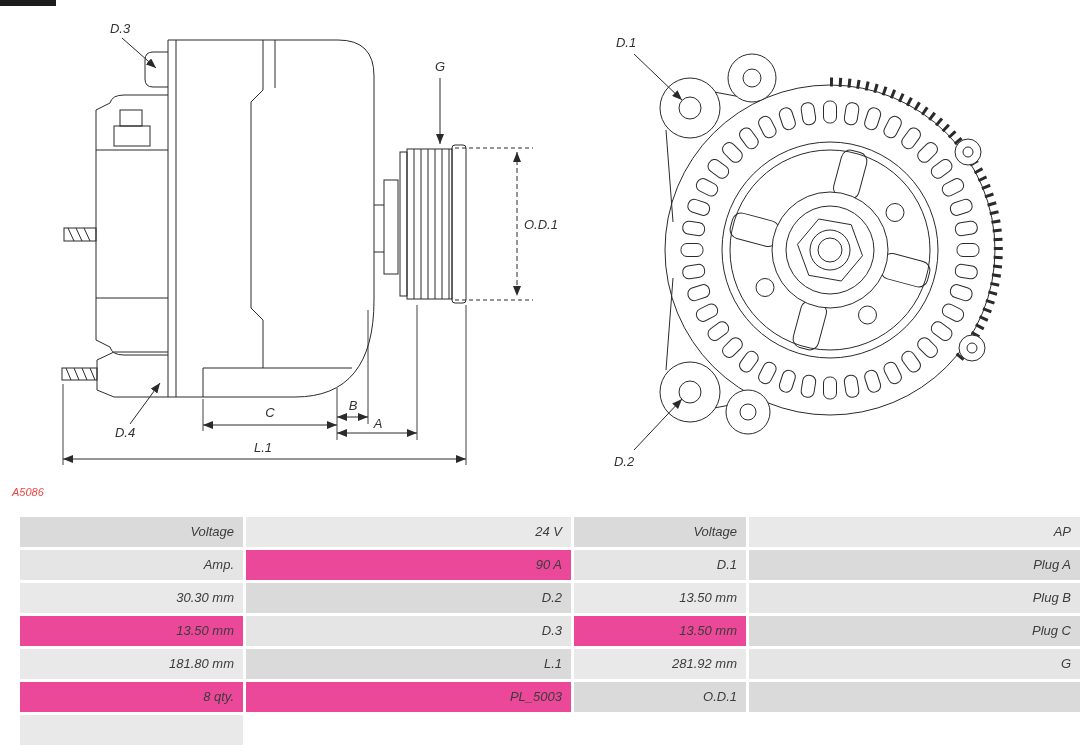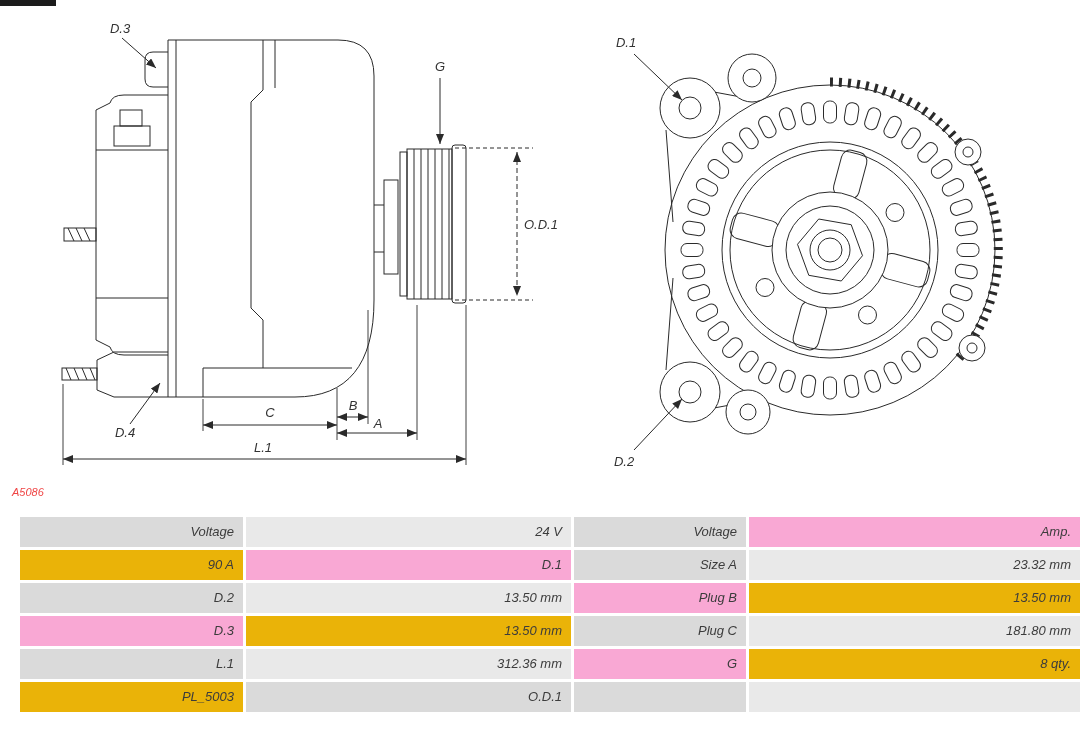--- a/index.html
+++ b/index.html
@@ -8,22 +8,22 @@
   .logo-frag{position:absolute;left:0;top:0;width:56px;height:6px;background:#1c1c1c;}
   .drawing-svg{position:absolute;left:0;top:0;}
   .drawing-svg text{font-family:"Liberation Sans",sans-serif;font-size:13px;fill:#333;stroke:none;}
   .product-code{position:absolute;left:12px;top:486px;font-size:11px;color:#ef4444;}
   .spec-table{position:absolute;left:20px;top:517px;width:1060px;display:grid;
               grid-template-columns:223px 325px 172px 331px;gap:3px;background:#fff;}
   .cell{height:30px;line-height:30px;text-align:right;padding-right:9px;box-sizing:border-box;
         font-size:13px;color:#3c3c3c;overflow:hidden;white-space:nowrap;}
   .cell.lbl.odd{background:#dadada;}
   .cell.val.odd{background:#e9e9e9;}
-  .cell.lbl.even{background:#f9a8d4;}
-  .cell.val.even{background:#eab308;}
+  .cell.lbl.even{background:#e5e5e5;}
+  .cell.val.even{background:#ec4899;}
 </style>
 </head>
 <body>
 
 <div class="page">
 
   <div class="logo-frag"></div>
 
   <svg class="drawing-svg" width="1080" height="480" viewBox="0 0 1080 480">
     <defs>
@@ -185,39 +185,40 @@
     <text x="626" y="47" text-anchor="middle">D.1</text>
     <text x="624" y="466" text-anchor="middle">D.2</text>
   </svg>
 
   <div class="product-code">A5086</div>
 
   <div class="spec-table">
     <div class="cell lbl odd">Voltage</div>
     <div class="cell val odd">24 V</div>
     <div class="cell lbl odd">Voltage</div>
+    <div class="cell val odd">AP</div>
 
     <div class="cell lbl even">Amp.</div>
     <div class="cell val even">90 A</div>
     <div class="cell lbl even">D.1</div>
 
-    <div class="cell lbl odd">Size A</div>
-    <div class="cell val odd">23.32 mm</div>
+    <div class="cell lbl odd">Plug A</div>
+    <div class="cell val odd">30.30 mm</div>
     <div class="cell lbl odd">D.2</div>
     <div class="cell val odd">13.50 mm</div>
 
     <div class="cell lbl even">Plug B</div>
     <div class="cell val even">13.50 mm</div>
     <div class="cell lbl even">D.3</div>
     <div class="cell val even">13.50 mm</div>
 
     <div class="cell lbl odd">Plug C</div>
     <div class="cell val odd">181.80 mm</div>
     <div class="cell lbl odd">L.1</div>
-    <div class="cell val odd">312.36 mm</div>
+    <div class="cell val odd">281.92 mm</div>
 
     <div class="cell lbl even">G</div>
     <div class="cell val even">8 qty.</div>
     <div class="cell val even">PL_5003</div>
 
     <div class="cell lbl odd">O.D.1</div>
     <div class="cell lbl odd"></div>
     <div class="cell val odd"></div>
   </div>
 

